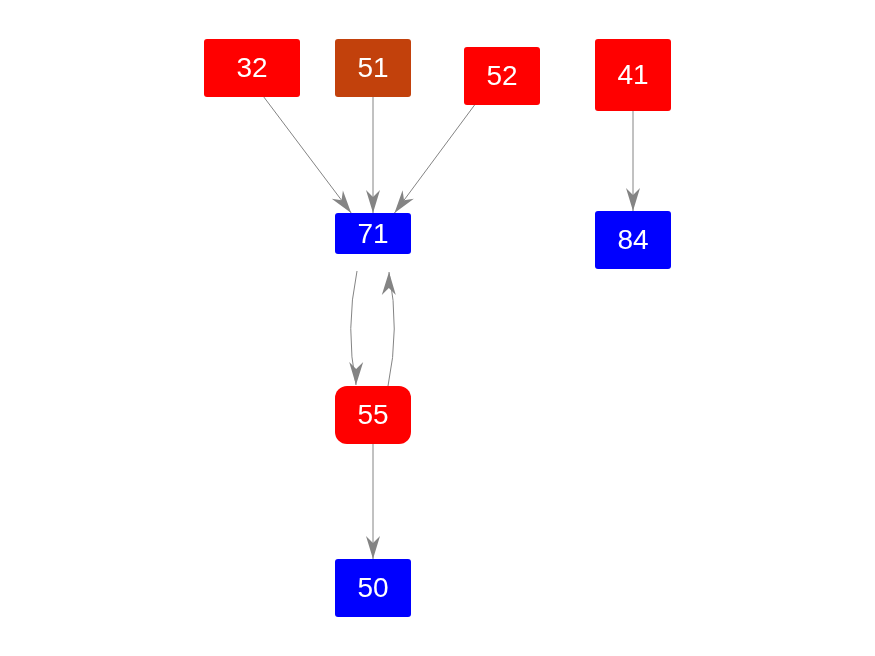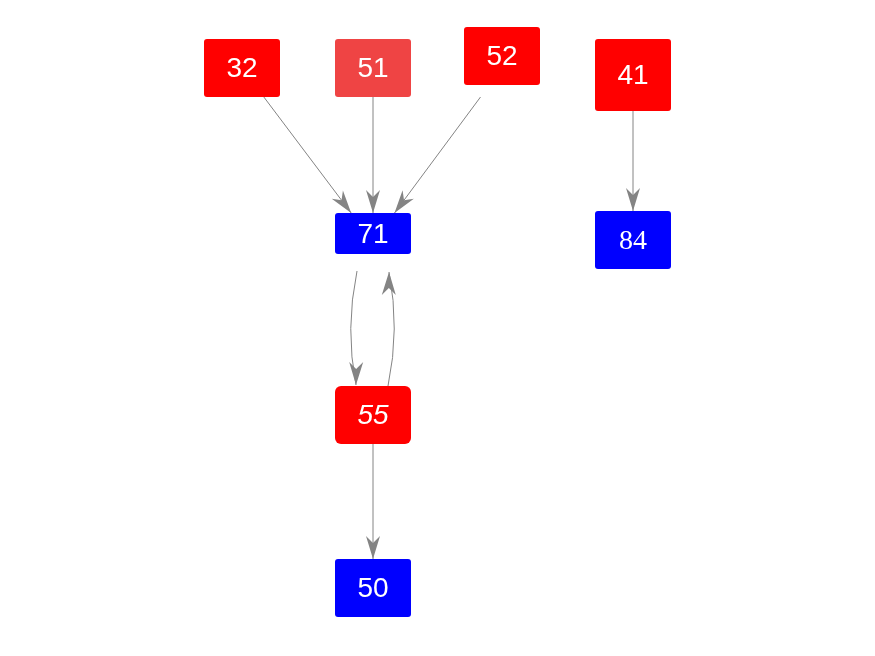--- a/index.html
+++ b/index.html
@@ -57,38 +57,38 @@
       <g>
         <path d="M 388 386 Q 400 329 389 272" fill="none" stroke="#848484" stroke-width="1"></path>
         <path d="M 0 0 L -23 -7 L -16 0 L -23 7 Z" transform="translate(389,272) rotate(-89.49741833327899)" fill="#848484"></path>
       </g>
       <g>
         <path d="M 373 444 L 373 559" fill="none" stroke="#848484" stroke-width="1"></path>
         <path d="M 0 0 L -23 -7 L -16 0 L -23 7 Z" transform="translate(373,559) rotate(90)" fill="#848484"></path>
       </g>
     </svg>
   <div id="nodes-layer">
-      <div class="node" style="left: 204px; top: 39px; width: 76px; height: 58px; background: rgb(255, 0, 0); border-radius: 3px;">
+      <div class="node" style="left: 204px; top: 39px; width: 96px; height: 58px; background: rgb(255, 0, 0); border-radius: 3px;">
         <span style="color: rgb(255, 255, 255); font-size: 28px;">32</span>
       </div>
-      <div class="node" style="left: 335px; top: 39px; width: 76px; height: 58px; background: #ef4444; border-radius: 3px;">
+      <div class="node" style="left: 335px; top: 39px; width: 76px; height: 58px; background: #c2410c; border-radius: 3px;">
         <span style="color: rgb(255, 255, 255); font-size: 28px;">51</span>
       </div>
-      <div class="node" style="left: 464px; top: 27px; width: 76px; height: 58px; background: rgb(255, 0, 0); border-radius: 3px; text-align: center;">
+      <div class="node" style="left: 464px; top: 47px; width: 76px; height: 58px; background: rgb(255, 0, 0); border-radius: 3px; text-align: center;">
         <span style="color: rgb(255, 255, 255); font-size: 28px;">52</span>
       </div>
       <div class="node" style="left: 595px; top: 39px; width: 76px; height: 72px; background: rgb(255, 0, 0); border-radius: 3px;">
         <span style="color: rgb(255, 255, 255); font-size: 28px;">41</span>
       </div>
       <div class="node" style="left: 335px; top: 213px; width: 76px; height: 41px; background: rgb(0, 0, 255); border-radius: 3px;">
         <span style="color: rgb(255, 255, 255); font-size: 28px;">71</span>
       </div>
       <div class="node" style="left: 595px; top: 211px; width: 76px; height: 58px; background: rgb(0, 0, 255); border-radius: 3px;">
-        <span style="color: rgb(255, 255, 255); font-size: 28px; font-family: Liberation Serif, serif;">84</span>
+        <span style="color: rgb(255, 255, 255); font-size: 28px;">84</span>
       </div>
-      <div class="node" style="left: 335px; top: 386px; width: 76px; height: 58px; background: rgb(255, 0, 0); border-radius: 6px; font-style: italic;">
+      <div class="node" style="left: 335px; top: 386px; width: 76px; height: 58px; background: rgb(255, 0, 0); border-radius: 12px;">
         <span style="color: rgb(255, 255, 255); font-size: 28px;">55</span>
       </div>
       <div class="node" style="left: 335px; top: 559px; width: 76px; height: 58px; background: rgb(0, 0, 255); border-radius: 3px;">
         <span style="color: rgb(255, 255, 255); font-size: 28px;">50</span>
       </div>
     </div>
 </div>
 
 </body></html>

